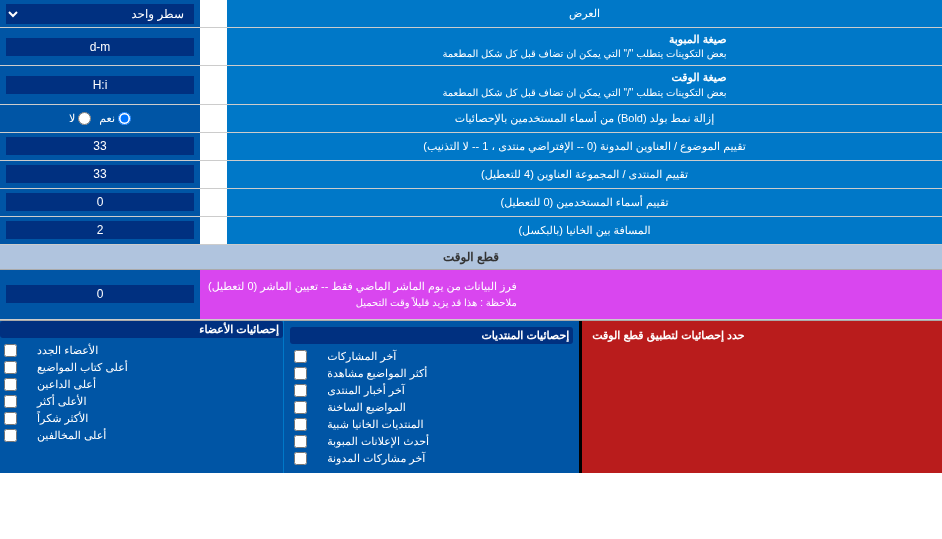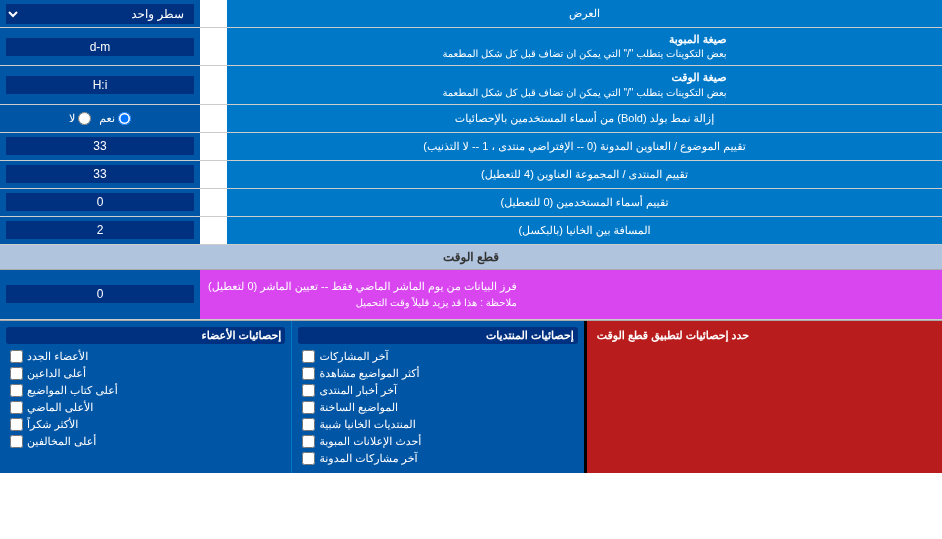--- a/index.html
+++ b/index.html
@@ -101,21 +101,21 @@
       color: #fff;
       font-size: 11px;
       padding: 2px 4px;
       background: #003080;
       border-radius: 3px;
     }
     .checkbox-item {
       display: flex;
       align-items: center;
       justify-content: flex-end;
-      gap: 4px;
+      gap: 20px;
       padding: 2px 4px;
       font-size: 11px;
       color: #fff;
     }
     .checkbox-item input[type="checkbox"] {
       cursor: pointer;
     }
     .limit-section {
       flex: 1.2;
       background: #b91c1c;
@@ -303,36 +303,36 @@
     <div class="checkbox-item">
       <span>أحدث الإعلانات المبوبة</span>
       <input type="checkbox" style="">
     </div>
     <div class="checkbox-item">
       <span>آخر مشاركات المدونة</span>
       <input type="checkbox" style="">
     </div>
   </div>
 
-  <div class="checkbox-section" style="border-right:1px solid #0078c8;padding:6px;">
+  <div class="checkbox-section" style="border-right:1px solid #0078c8;">
     <div class="checkbox-section-title">إحصائيات الأعضاء</div>
     <div class="checkbox-item">
       <span>الأعضاء الجدد</span>
       <input type="checkbox" style="">
     </div>
     <div class="checkbox-item">
+      <span>أعلى كتاب المواضيع</span>
+      <input type="checkbox" style="">
+    </div>
+    <div class="checkbox-item">
       <span>أعلى الداعين</span>
       <input type="checkbox" style="">
     </div>
     <div class="checkbox-item">
-      <span>أعلى كتاب المواضيع</span>
-      <input type="checkbox" style="">
-    </div>
-    <div class="checkbox-item">
-      <span>الأعلى الماضي</span>
+      <span>الأعلى أكثر</span>
       <input type="checkbox" style="">
     </div>
     <div class="checkbox-item">
       <span>الأكثر شكراً</span>
       <input type="checkbox" style="">
     </div>
     <div class="checkbox-item">
       <span>أعلى المخالفين</span>
       <input type="checkbox" style="">
     </div>

